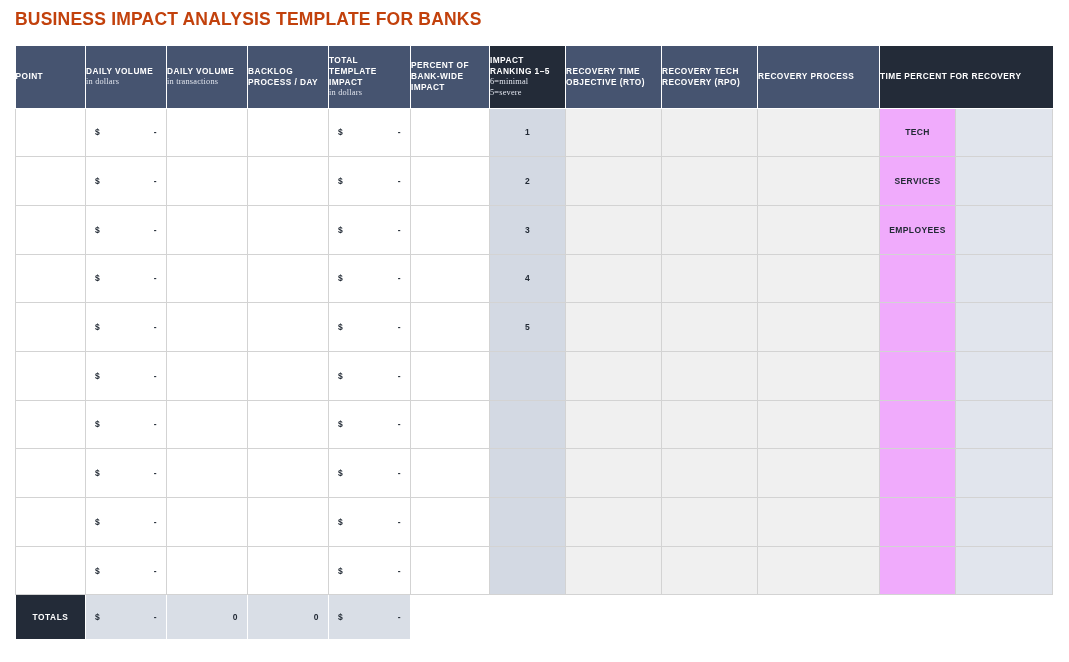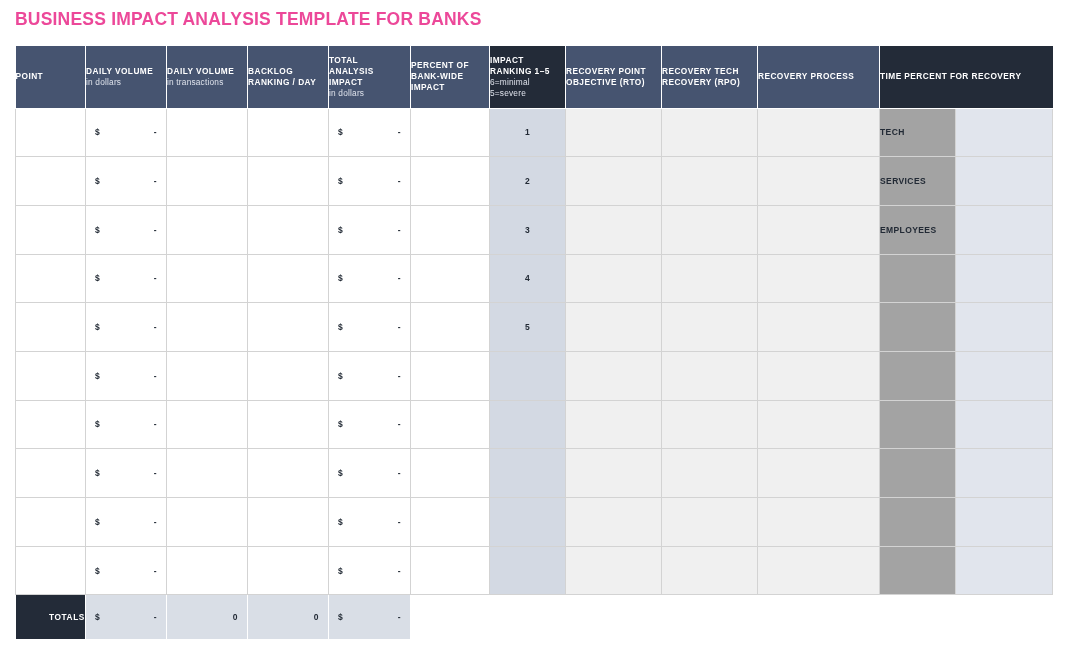--- a/index.html
+++ b/index.html
@@ -15,21 +15,21 @@
     overflow: hidden;
   }
 
   #page-title {
     position: absolute;
     left: 15px;
     top: 9px;
     font-size: 17.5px;
     font-weight: bold;
     letter-spacing: 0.2px;
-    color: #ec4899;
+    color: #c2410c;
     white-space: nowrap;
   }
 
   #bia-table {
     position: absolute;
     left: 15px;
     top: 46px;
     border-collapse: collapse;
     table-layout: fixed;
     width: 1037px;
@@ -56,20 +56,21 @@
     border-right: 1px solid #ffffff;
     border-bottom: 1px solid #ffffff;
   }
   .hdr:last-child { border-right: none; }
   .hdr.dark { background: #232b38; }
   .hdr .sub {
     display: block;
     font-weight: normal;
     letter-spacing: 0.2px;
     color: #dfe3ec;
+    font-family: Liberation Serif, serif;
   }
 
   
   .cell {
     height: 48.7px;
     border: 1px solid #d3d3d3;
     background: #ffffff;
     font-size: 8.5px;
     color: #222a35;
     font-weight: bold;
@@ -93,33 +94,34 @@
     transform: translateY(-50%);
   }
   .cell.rank {
     background: #d3d9e3;
     text-align: center;
   }
   .cell.soft {
     background: #f0f0f0;
   }
   .cell.tech {
-    background: #a3a3a3;
+    background: #f0abfc;
     padding-left: 11px;
+    text-align: center;
   }
   .cell.timeslot {
     background: #e1e5ed;
   }
 
   
   .totals-label {
     background: #232b38;
     color: #ffffff;
     height: 45px;
-    text-align: right;
+    text-align: center;
     font-size: 8.3px;
     font-weight: bold;
     letter-spacing: 0.6px;
     border: 1px solid #ffffff;
   }
   .totals-cell {
     background: #d9dee6;
     height: 45px;
     border: 1px solid #ffffff;
     position: relative;
@@ -174,41 +176,41 @@
       <th class="hdr">
         <span>DAILY VOLUME</span>
         <span class="sub">in dollars</span>
       </th>
       <th class="hdr">
         <span>DAILY VOLUME</span>
         <span class="sub">in transactions</span>
       </th>
       <th class="hdr">
         <span>BACKLOG</span><br>
-        <span>RANKING / DAY</span>
+        <span>PROCESS / DAY</span>
       </th>
       <th class="hdr">
         <span>TOTAL</span><br>
-        <span>ANALYSIS</span><br>
+        <span>TEMPLATE</span><br>
         <span>IMPACT</span>
         <span class="sub">in dollars</span>
       </th>
       <th class="hdr">
         <span>PERCENT OF</span><br>
         <span>BANK-WIDE</span><br>
         <span>IMPACT</span>
       </th>
       <th class="hdr dark">
         <span>IMPACT</span><br>
         <span>RANKING 1–5</span>
         <span class="sub">6=minimal</span>
         <span class="sub">5=severe</span>
       </th>
       <th class="hdr">
-        <span>RECOVERY POINT</span><br>
+        <span>RECOVERY TIME</span><br>
         <span>OBJECTIVE (RTO)</span>
       </th>
       <th class="hdr">
         <span>RECOVERY TECH</span><br>
         <span>RECOVERY (RPO)</span>
       </th>
       <th class="hdr">
         <span>RECOVERY PROCESS</span>
       </th>
       <th class="hdr dark" colspan="2">

